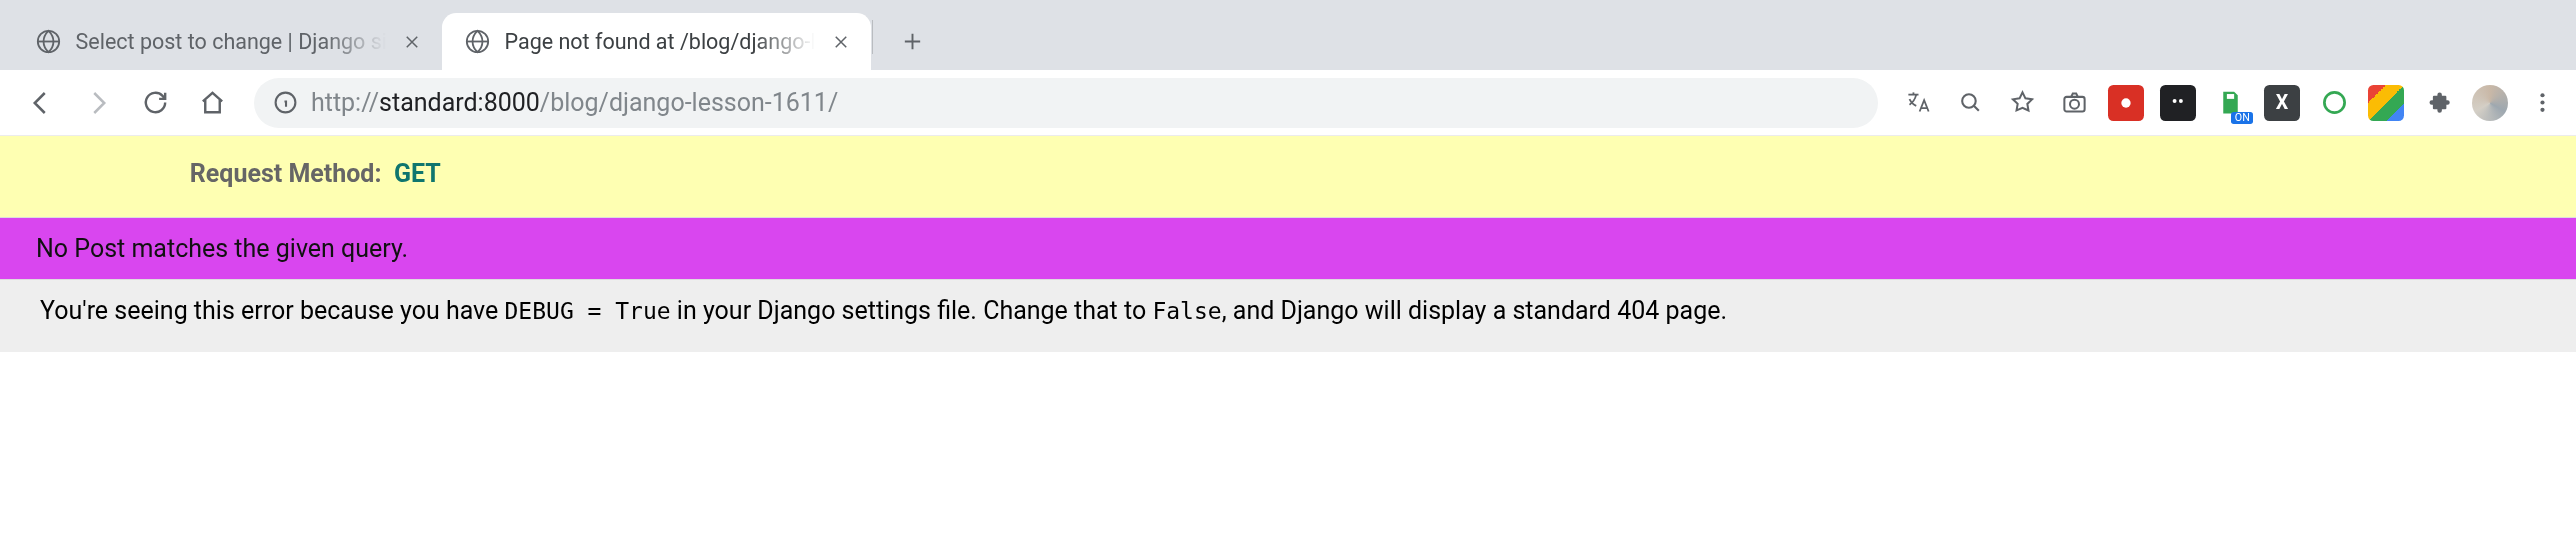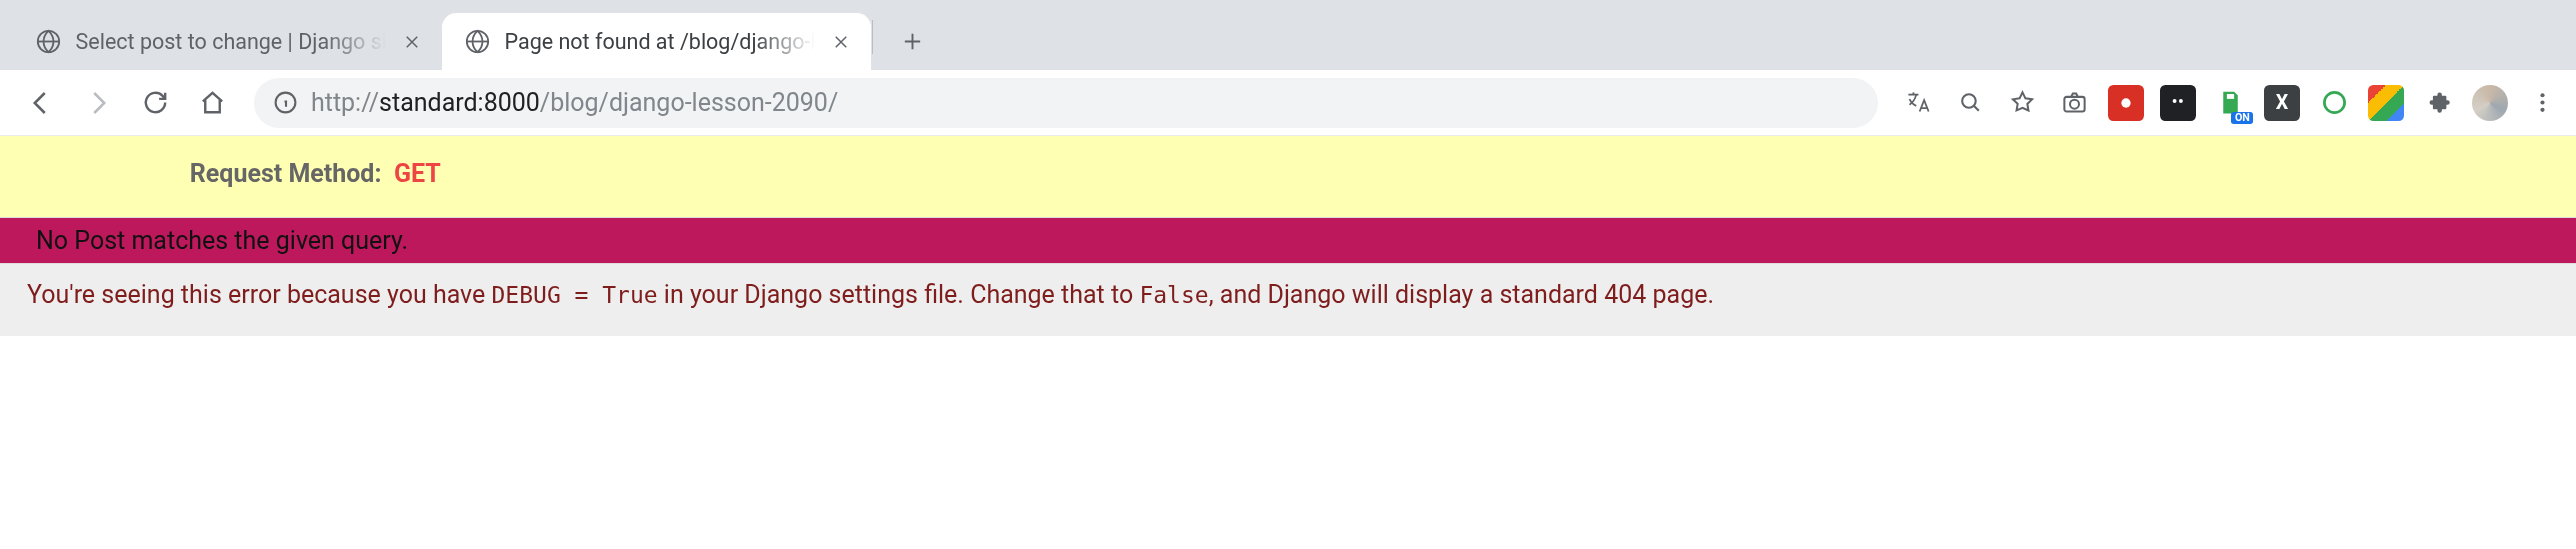--- a/index.html
+++ b/index.html
@@ -76,21 +76,21 @@
   .omnibox .url-gray { color:#80868b; }
   .omnibox .url-dark { color:#202124; }
   .ext-row { display:flex; align-items:center; gap: 16px; padding-left: 5.4px; }
   .ext-icon {
     width: 36px; height: 36px; display:flex; align-items:center; justify-content:center;
     color:#5f6368; border-radius:5.4px; font-size: 19.7px; cursor:pointer; position:relative;
   }
   .ext-square { border-radius:5.4px; }
   .badge-on {
     position:absolute; bottom:-3.6px; right:-5.4px; background:#1a73e8; color:#fff;
-    font-size:10.7px; font-weight:700; padding:0.9px 3.6px; border-radius:2.7px; line-height:1;
+    font-size:10.7px; font-weight:400; padding:0.9px 3.6px; border-radius:2.7px; line-height:1;
   }
   .avatar {
     width: 36px; height:36px; border-radius:50%;
     background: conic-gradient(#c9b8a7, #9ea8b0, #d4cfc6, #c9b8a7);
     cursor:pointer;
   }
 
   
   .django-summary {
     background: #feffb2;
@@ -102,35 +102,35 @@
     font-weight: 400;
     font-size: 47px;
     color: #111111;
     letter-spacing: 0.4px;
   }
   .django-summary h1 .small { font-size: 27px; color:#666666; font-weight:400; }
   .meta-table { display:table; border-collapse: collapse; font-weight: bold; }
   .meta-row { display:table-row; }
   .meta-th, .meta-td { display:table-cell; padding: 3.6px 12.5px 3.6px 0; vertical-align: baseline; font-size: 25px; }
   .meta-th { text-align: right; color:#666666; width: 358px; }
-  .meta-td { color:#ef4444; }
+  .meta-td { color:#0f766e; }
 
   .django-info {
-    background: #be185d;
+    background: #d946ef;
     border-bottom: 0.9px solid #dddddd;
-    padding: 8px 36px;
+    padding: 16px 36px;
     font-size: 25px;
     color:#111111;
   }
 
   .django-explanation {
     background: #eeeeee;
-    padding: 16px 36px 27px 27px;
+    padding: 16px 36px 27px 40px;
     font-size: 25px;
-    color:#7f1d1d;
+    color:#000000;
   }
   .django-explanation code, .code { font-family: ui-monospace, SFMono-Regular, Menlo, Consolas, monospace; font-size: 23px; }
 
   svg { display:block; }
 </style>
 </head>
 <body>
 
 <div class="browser-chrome">
   <div class="tabstrip">
@@ -202,21 +202,21 @@
 
     <div class="omnibox">
       <span class="info-icon">
         <svg width="25" height="25" viewBox="0 0 24 24" fill="none" stroke="currentColor" stroke-width="2">
             <circle cx="12" cy="12" r="9.5"></circle>
             <path d="M12 8h.01"></path>
             <path d="M11 11h1.5v5"></path>
           </svg>
       </span>
       <span class="url-text">
-        <span class="url-gray">http://</span><span class="url-dark">standard:8000</span><span class="url-gray">/blog/django-lesson-2090/</span>
+        <span class="url-gray">http://</span><span class="url-dark">standard:8000</span><span class="url-gray">/blog/django-lesson-1611/</span>
       </span>
     </div>
 
     <div class="ext-row">
       <div class="ext-icon">
         <svg width="27" height="27" viewBox="0 0 24 24" fill="none" stroke="currentColor" stroke-width="1.6">
             <path d="M3 5h9"></path>
             <path d="M7.5 3v2"></path>
             <path d="M10 5c-1 4-3 7-6 9"></path>
             <path d="M4 9c1.5 3 3.5 5 6 6"></path>

